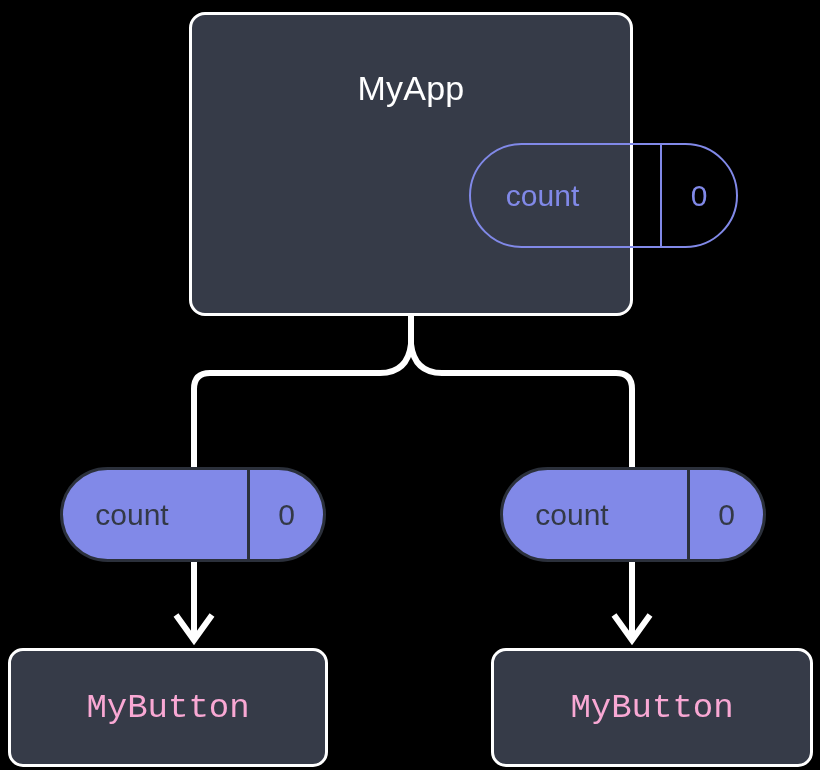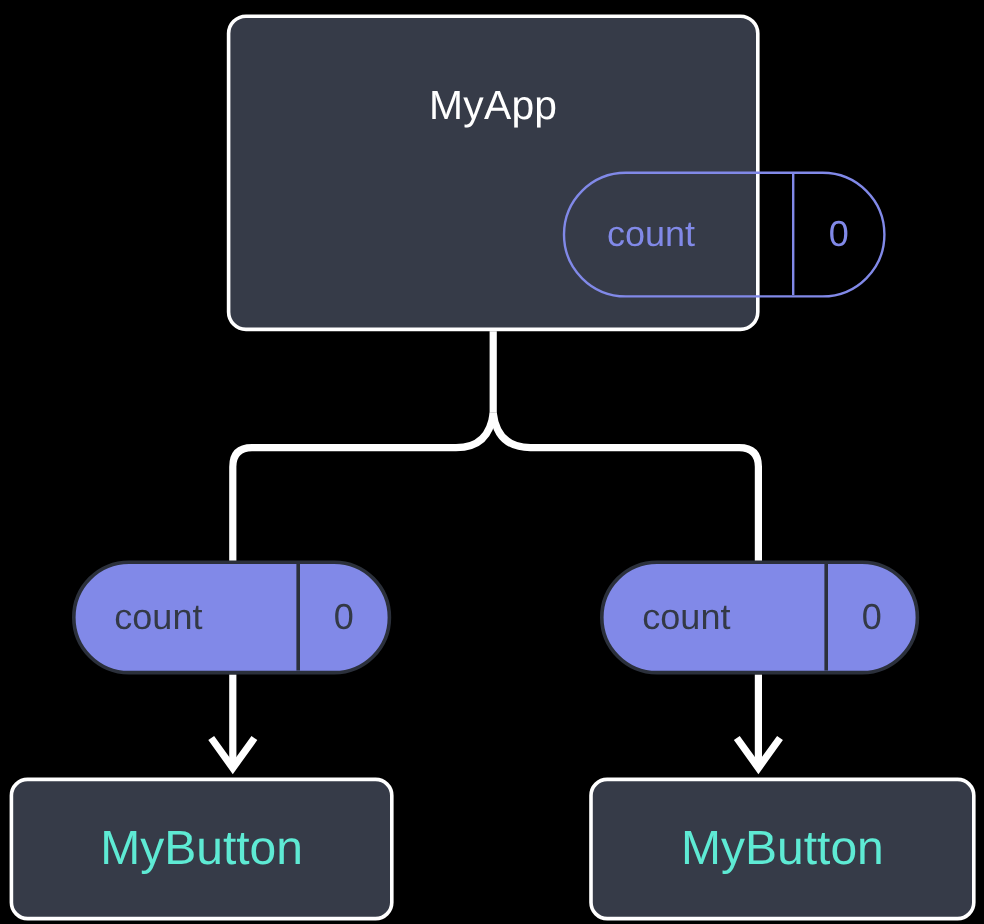--- a/index.html
+++ b/index.html
@@ -35,21 +35,21 @@
     position: absolute;
     box-sizing: border-box;
     background: #363B48;
     border: 3px solid #FFFFFF;
     border-radius: 15px;
   }
   #card-myapp {
     left: 189px;
     top: 12px;
     width: 444px;
-    height: 264px;
+    height: 304px;
     border-radius: 16px;
   }
   .card-title {
     position: absolute;
     left: 0;
     width: 100%;
     text-align: center;
     color: #FFFFFF;
     font-size: 34px;
     font-weight: 400;
@@ -75,24 +75,25 @@
     width: 320px;
     height: 119px;
   }
   #card-mybutton-right {
     left: 491px;
     top: 648px;
     width: 322px;
     height: 119px;
   }
   .btn-label {
-    color: #5eead4;
-    font-size: 40px;
+    color: #f9a8d4;
+    font-size: 34px;
     font-weight: 400;
     white-space: nowrap;
+    font-family: Liberation Mono, monospace;
   }
 
   
   .pill {
     position: absolute;
     box-sizing: border-box;
     display: flex;
     align-items: stretch;
     border-radius: 999px;
     overflow: hidden;

